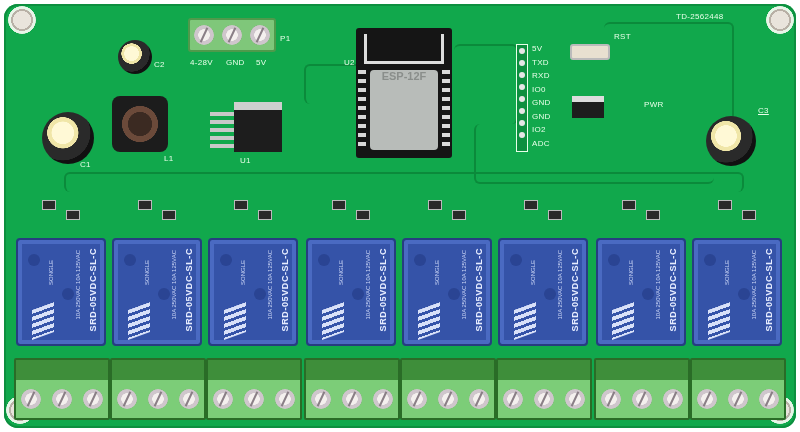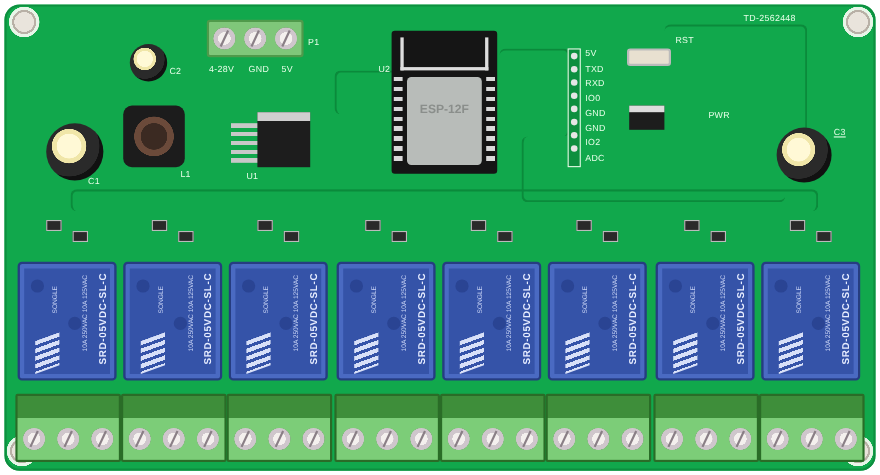--- a/index.html
+++ b/index.html
@@ -50,21 +50,21 @@
     background: repeating-linear-gradient(#c8c8c8 0 4px, transparent 4px 8px); }
 
   
   .esp {
     position: absolute; left: 352px; top: 24px; width: 96px; height: 130px;
     background: #151515; border-radius: 3px;
   }
   .esp-antenna { position: absolute; left: 8px; top: 6px; width: 80px; height: 30px; border: 3px solid #ddd; border-top: none; }
   .esp-shield {
     position: absolute; left: 14px; top: 42px; width: 68px; height: 80px; background: #b8bcb9;
-    border-radius: 4px; color: #8a8e8b; font-size: 11px; font-weight: bold; text-align: center; padding-top: 24px;
+    border-radius: 4px; color: #8a8e8b; font-size: 11px; font-weight: bold; text-align: center; 
   }
   .esp-pins { position: absolute; top: 42px; width: 8px; height: 80px;
     background: repeating-linear-gradient(#d9d9d9 0 4px, transparent 4px 9px); }
 
   
   .header-pins { position: absolute; left: 512px; top: 40px; width: 12px; height: 108px;
     background: #0d8f3f; border: 1px solid #e8ffe9; }
   .header-pins span { display: block; width: 6px; height: 6px; margin: 3px auto 6px; border-radius: 50%; background: #e6e6e6; }
   .header-labels { position: absolute; left: 528px; top: 38px; }
   .header-labels .silk { position: static; display: block; line-height: 13.5px; }
@@ -129,27 +129,27 @@
   <div class="silk" style="left:276px; top:30px;">P1</div>
   <div class="silk" style="left:186px; top:54px;">4-28V</div>
   <div class="silk" style="left:222px; top:54px;">GND</div>
   <div class="silk" style="left:252px; top:54px;">5V</div>
 
   <div class="cap" style="left:114px; top:36px; width:34px; height:34px;"></div>
   <div class="silk" style="left:150px; top:56px;">C2</div>
   <div class="cap" style="left:38px; top:108px; width:52px; height:52px;"></div>
   <div class="silk" style="left:76px; top:156px;">C1</div>
   <div class="cap" style="left:702px; top:112px; width:50px; height:50px;"></div>
-  <div class="silk" style="left:754px; top:112px;text-decoration:underline;">C3</div>
+  <div class="silk" style="left:754px; top:102px;text-decoration:underline;">C3</div>
 
   <div class="inductor"></div>
   <div class="silk" style="left:160px; top:150px;">L1</div>
   <div class="ic-leads"></div>
   <div class="regulator"></div>
-  <div class="silk" style="left:220px; top:152px;">U1</div>
+  <div class="silk" style="left:236px; top:152px;">U1</div>
 
   <div class="esp">
     <div class="esp-antenna"></div>
     <div class="esp-pins" style="left:2px;"></div>
     <div class="esp-pins" style="right:2px;"></div>
     <div class="esp-shield">ESP-12F</div>
   </div>
   <div class="silk" style="left:340px; top:54px;">U2</div>
 
   <div class="header-pins">

